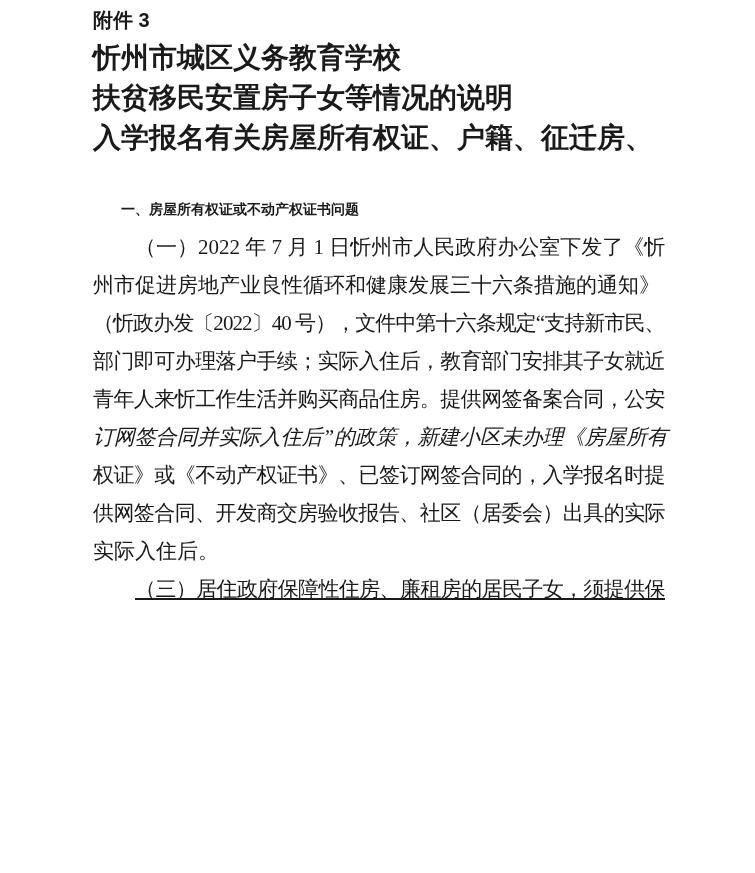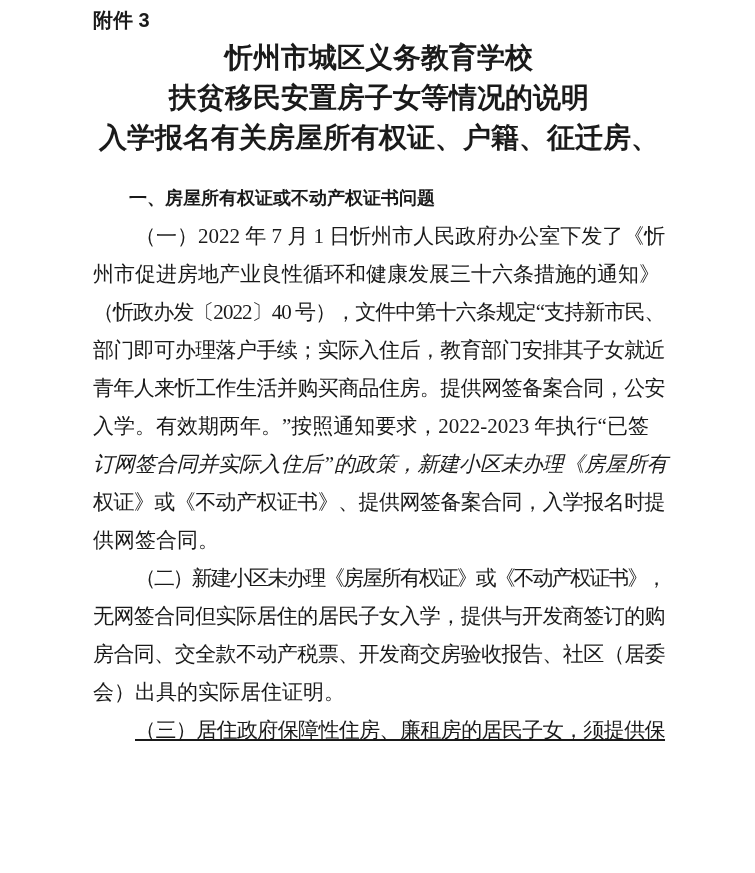--- a/index.html
+++ b/index.html
@@ -21,35 +21,35 @@
   }
   .attachment {
     font-family: "Liberation Sans", "DejaVu Sans", sans-serif;
     font-weight: 700;
     font-size: 20px;
     line-height: 28px;
     white-space: nowrap;
   }
   .title {
     margin-top: 4px;
-    text-align: center;
+    text-align: left;
     font-family: "Liberation Serif", "DejaVu Serif", serif;
     font-weight: 700;
     font-size: 28px;
     line-height: 40px;
   }
   .title-line {
     white-space: nowrap;
     height: 40px;
   }
   .section-heading {
-    margin-top: 21px;
+    margin-top: 32px;
     font-family: "Liberation Sans", "DejaVu Sans", sans-serif;
     font-weight: 700;
-    font-size: 18px;
+    font-size: 14px;
     line-height: 38px;
     height: 38px;
     text-indent: 2em;
     white-space: nowrap;
   }
   .paragraph-list {
     font-family: "Liberation Serif", "DejaVu Serif", serif;
     font-size: 21px;
   }
   .line {
@@ -77,30 +77,24 @@
 
   <div class="section-heading">一、房屋所有权证或不动产权证书问题</div>
 
   <div class="paragraph-list">
       <div class="paragraph">
         <div class="line first">（一）2022 年 7 月 1 日忻州市人民政府办公室下发了《忻</div>
         <div class="line">州市促进房地产业良性循环和健康发展三十六条措施的通知》</div>
         <div class="line" style="letter-spacing: -0.939394px;">（忻政办发〔2022〕40 号），文件中第十六条规定“支持新市民、</div>
         <div class="line" style="letter-spacing: -0.571429px;">部门即可办理落户手续；实际入住后，教育部门安排其子女就近</div>
         <div class="line" style="letter-spacing: -0.571429px;">青年人来忻工作生活并购买商品住房。提供网签备案合同，公安</div>
-        <div class="line">入学。有效期两年。”按照通知要求，2022-2023 年执行“已签</div>
         <div class="line" style="letter-spacing: -0.142857px; font-style: italic;">订网签合同并实际入住后”的政策，新建小区未办理《房屋所有</div>
-        <div class="line" style="letter-spacing: -0.571429px;">权证》或《不动产权证书》、提供网签备案合同，入学报名时提</div>
-        <div class="line endline">供网签合同。</div>
+        <div class="line" style="letter-spacing: -0.571429px;">权证》或《不动产权证书》、已签订网签合同的，入学报名时提</div>
+        <div class="line" style="letter-spacing: -0.571429px;">供网签合同、开发商交房验收报告、社区（居委会）出具的实际</div>
+        <div class="line endline">实际入住后。</div>
       </div>
       <div class="paragraph">
-      </div>
-      <div class="paragraph">
-        <div class="line first" style="letter-spacing: -2.07143px;">（二）新建小区未办理《房屋所有权证》或《不动产权证书》，</div>
-        <div class="line" style="letter-spacing: -0.571429px;">无网签合同但实际居住的居民子女入学，提供与开发商签订的购</div>
-        <div class="line" style="letter-spacing: -0.571429px;">房合同、交全款不动产税票、开发商交房验收报告、社区（居委</div>
-        <div class="line endline">会）出具的实际居住证明。</div>
       </div>
       <div class="paragraph">
         <div class="line first" style="letter-spacing: -0.615385px; text-decoration: underline;">（三）居住政府保障性住房、廉租房的居民子女，须提供保</div>
       </div>
     </div>
 </div>
 
 </body></html>

